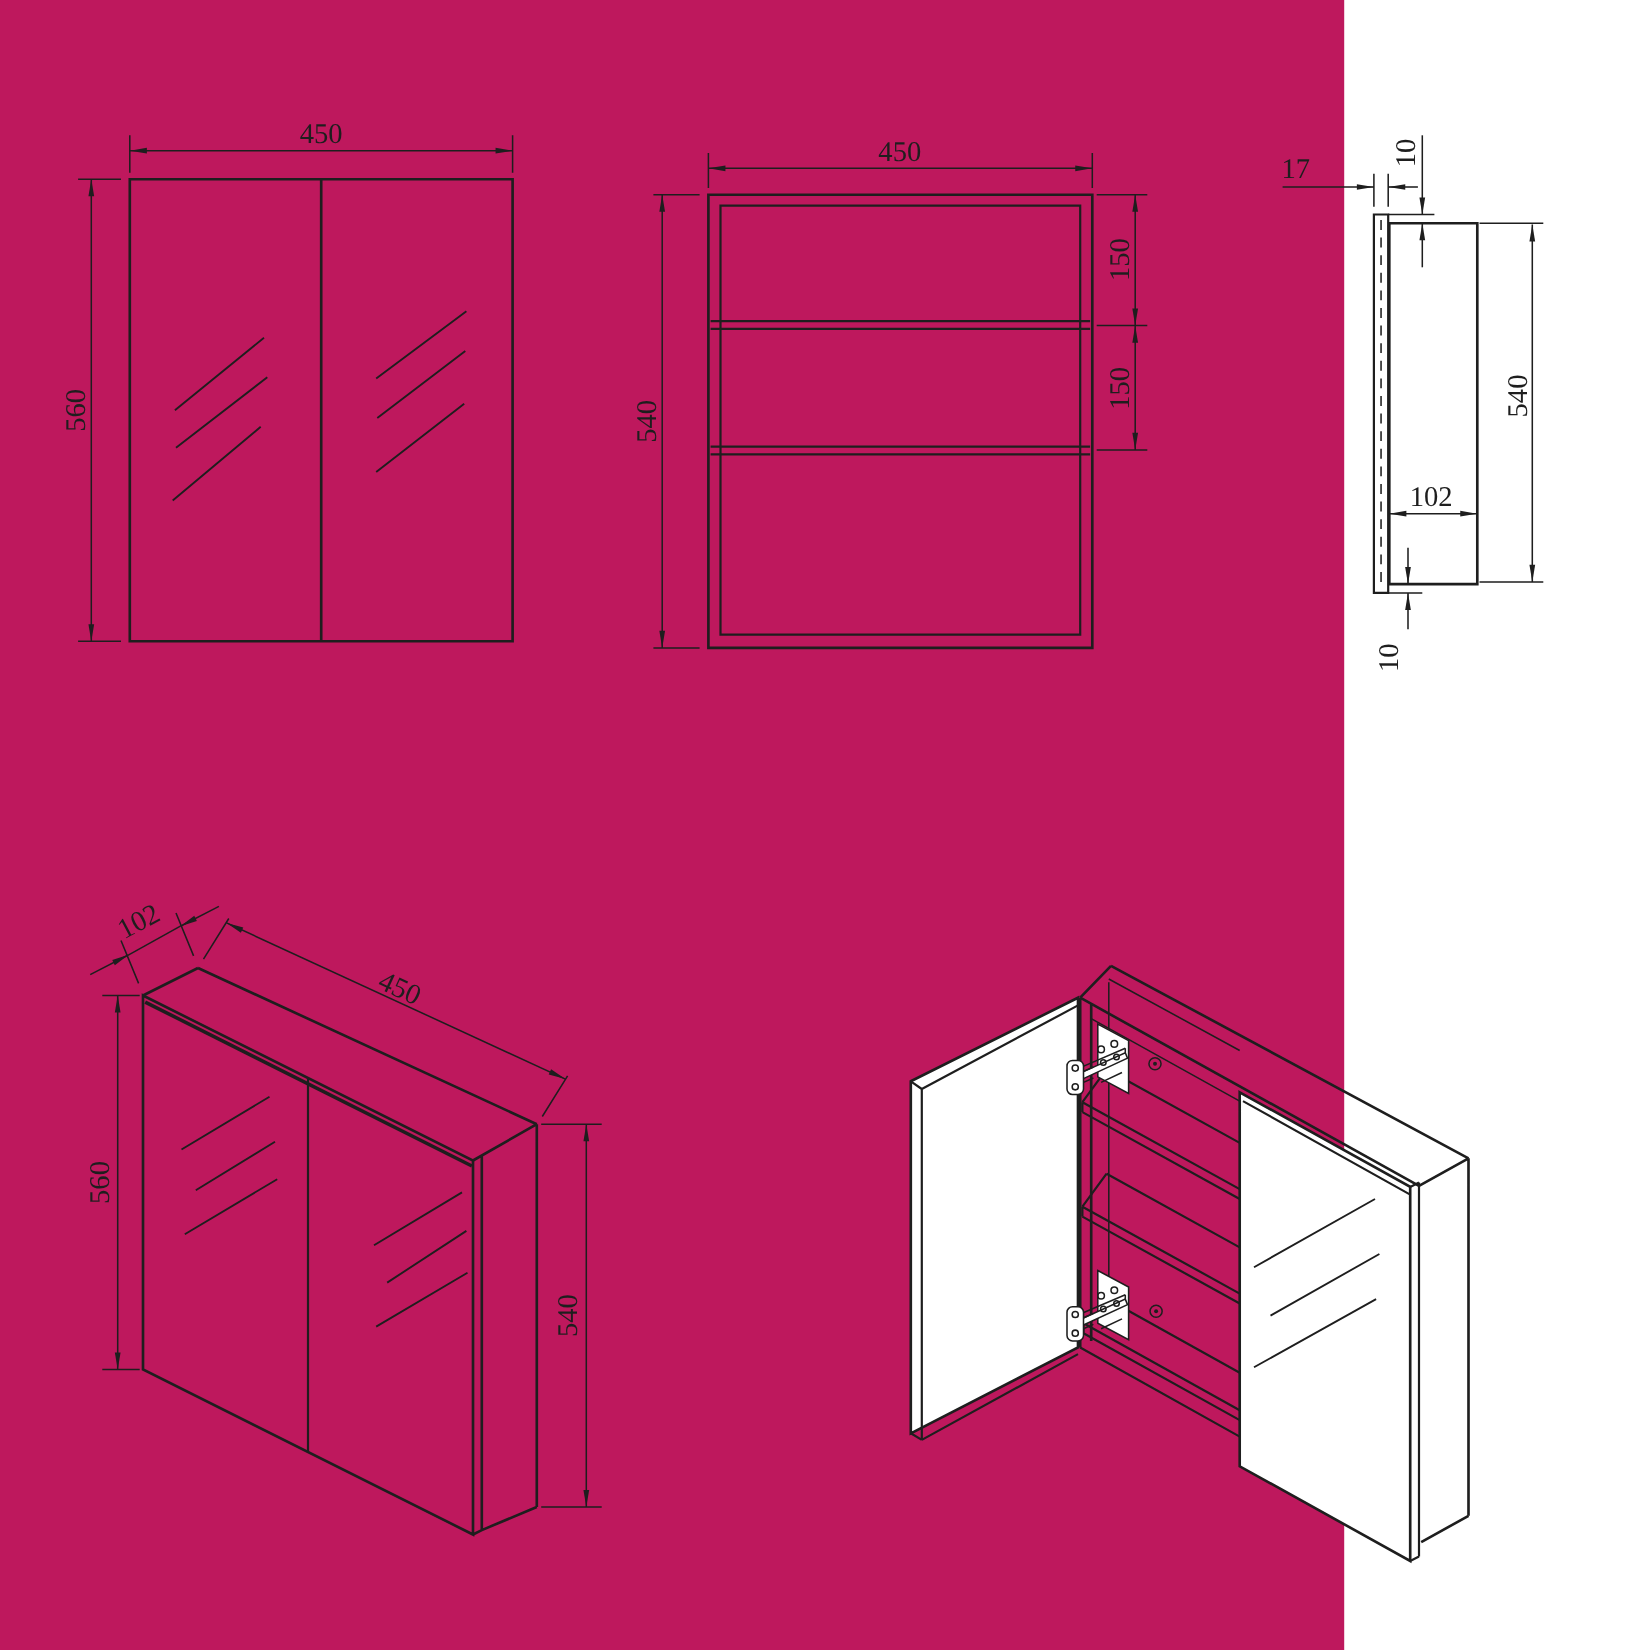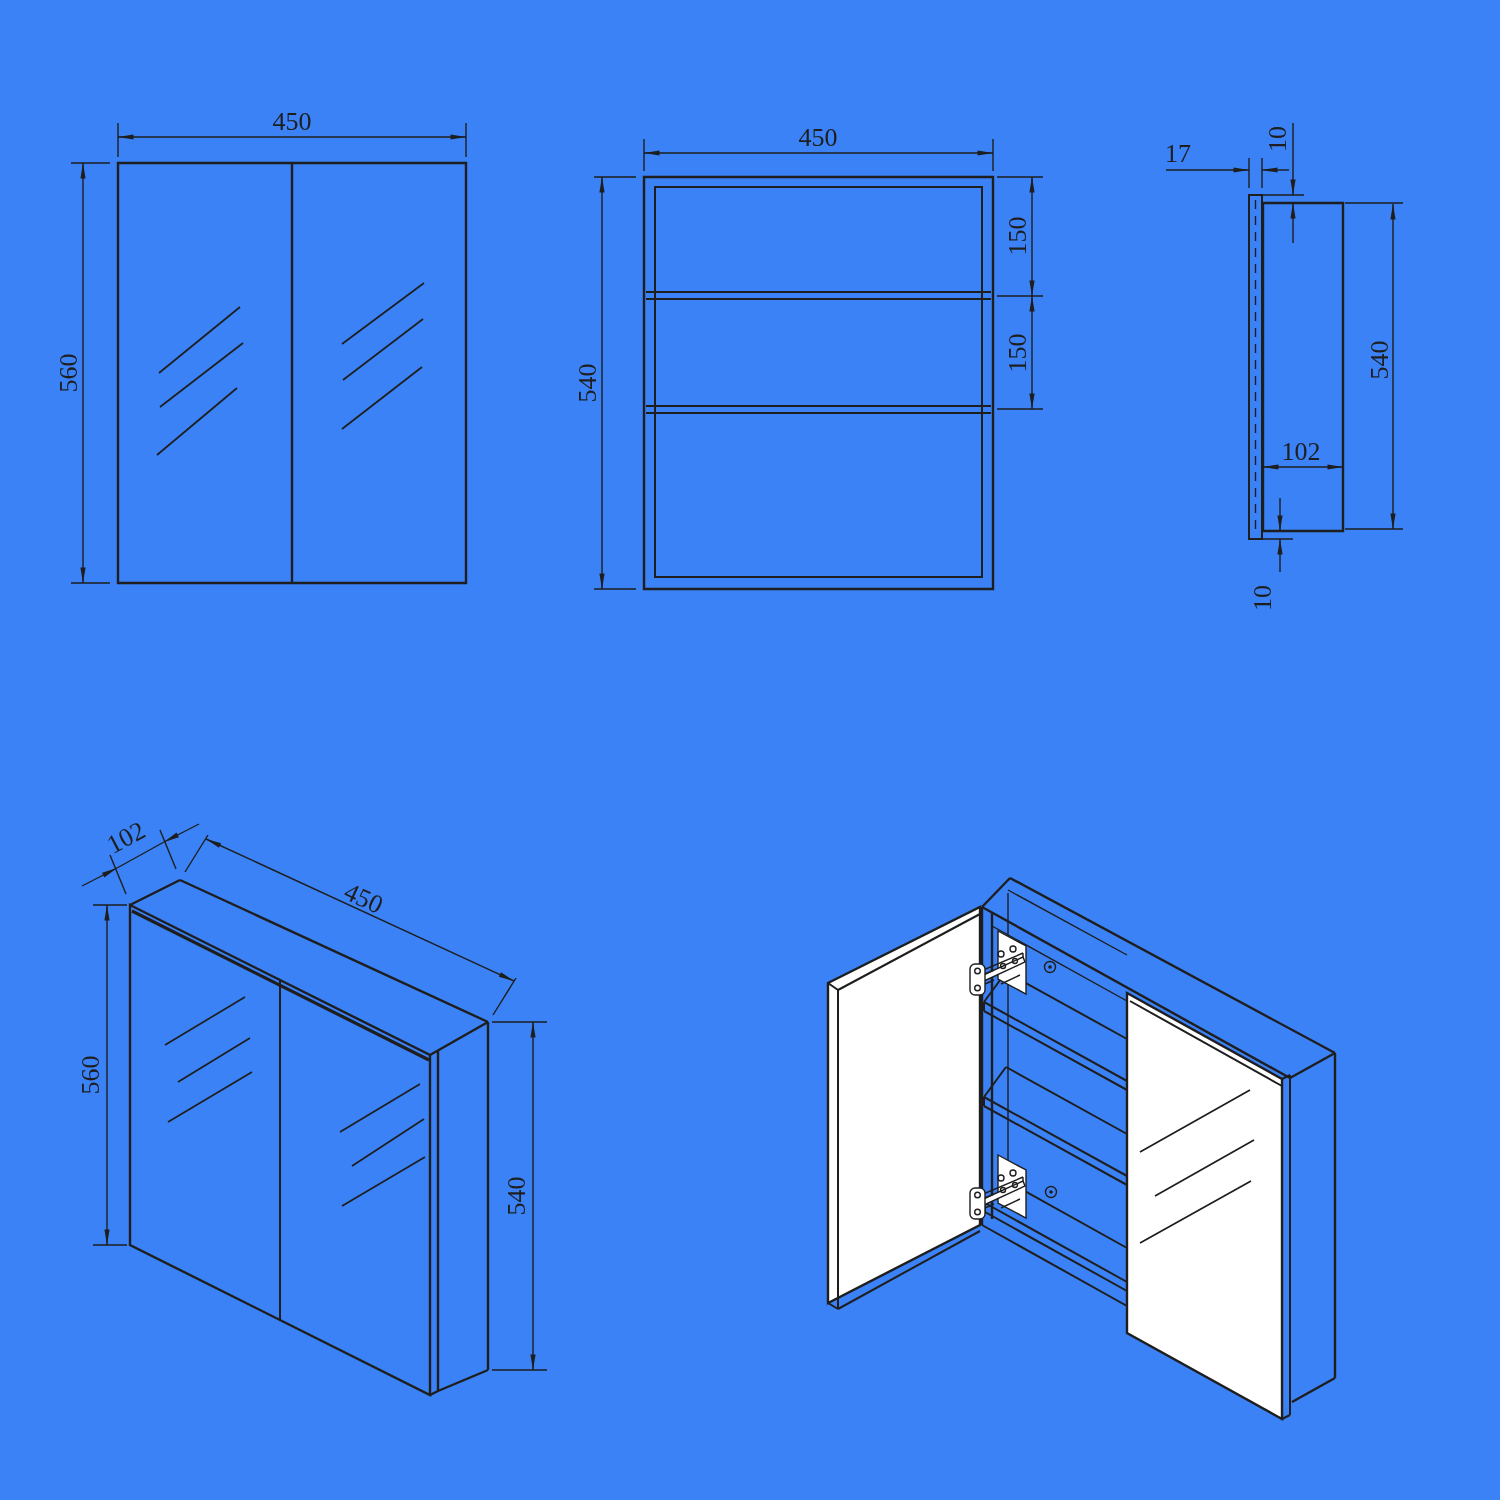--- a/index.html
+++ b/index.html
@@ -4,23 +4,23 @@
 <style>
   html, body {
     margin: 0;
     padding: 0;
     background: #ffffff;
     width: 1500px;
     height: 1500px;
     font-family: "Liberation Serif", "DejaVu Serif", serif;
   }
   #page {
-    width: 1500px;
+    width: 1222px;
     height: 1500px;
-    background: #3b82f6;
+    background: #be185d;
     position: relative;
   }
   svg { display: block; }
   .obj   { stroke: #1e1e1e; stroke-width: 2.4; fill: none; stroke-linecap: butt; stroke-linejoin: miter; }
   .obj2  { stroke: #1e1e1e; stroke-width: 2;   fill: none; }
   .heavy { stroke: #1e1e1e; stroke-width: 3.2; fill: none; }
   .thin  { stroke: #1e1e1e; stroke-width: 1.4; fill: none; }
   .shine { stroke: #1e1e1e; stroke-width: 1.7; fill: none; }
   .dash  { stroke-dasharray: 9 7; }
   .whitefill { fill: #ffffff; }

